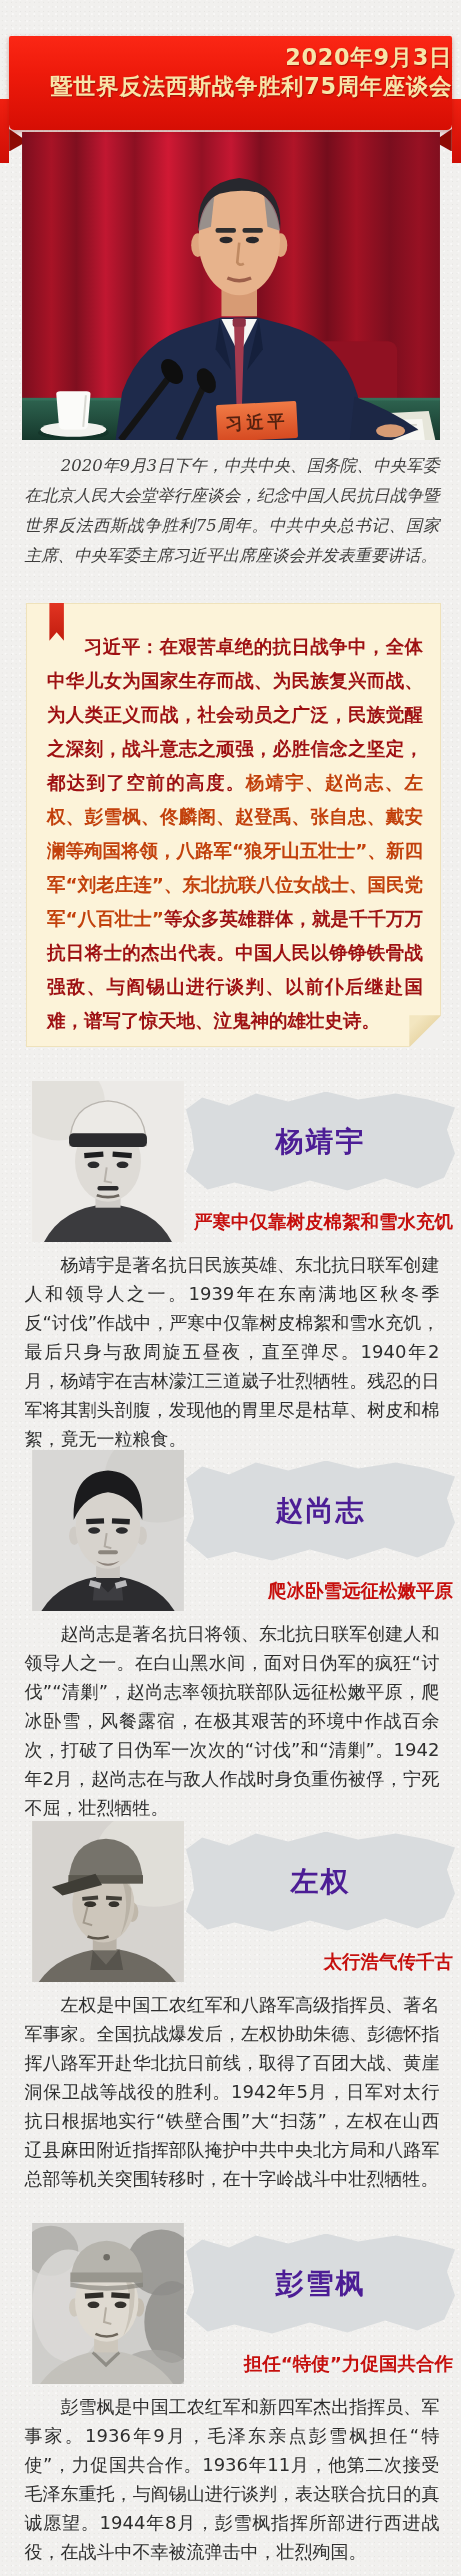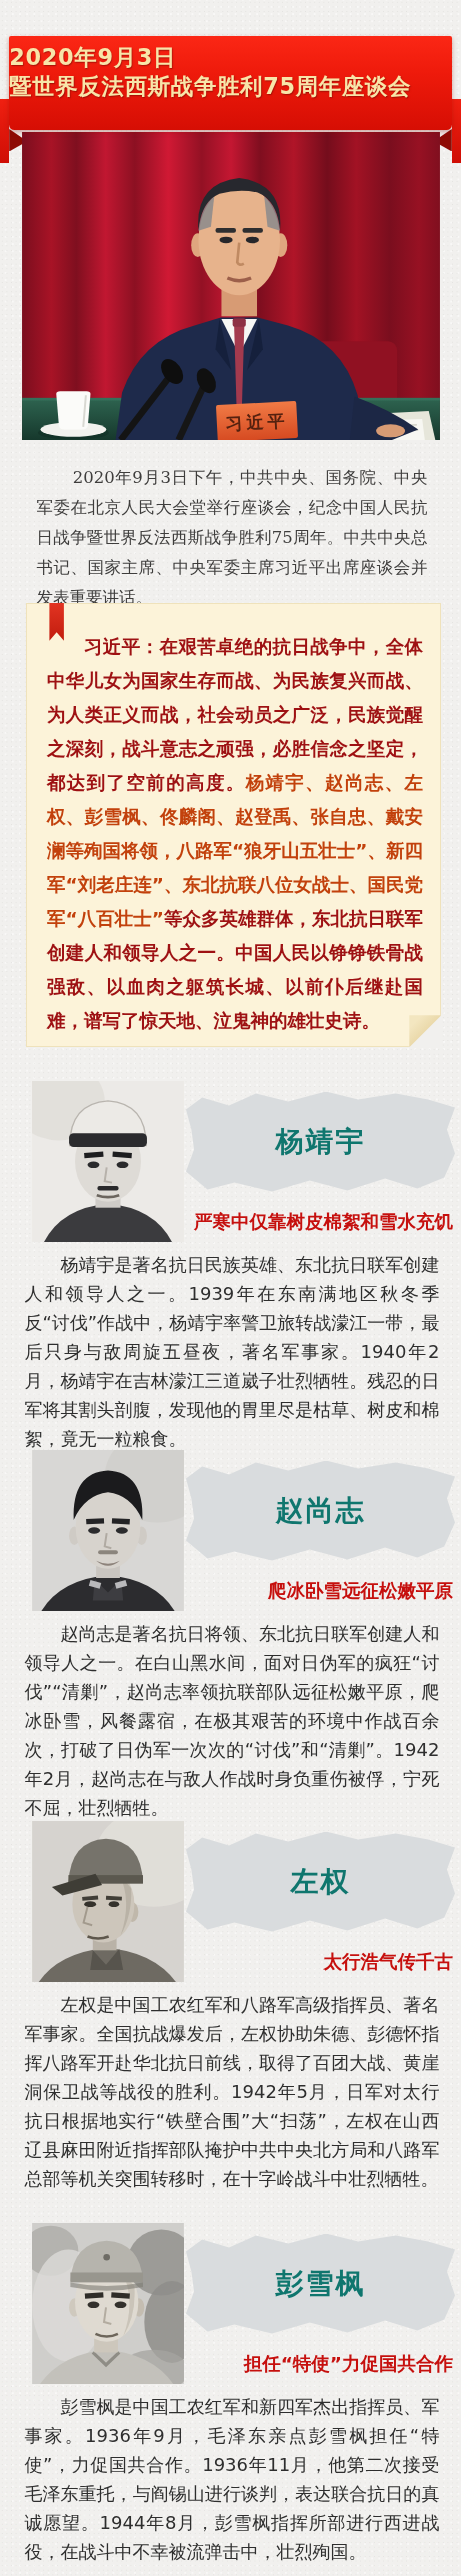--- a/index.html
+++ b/index.html
@@ -15,42 +15,42 @@
     overflow:hidden;
     font-family:"DejaVu Sans","Liberation Sans",sans-serif;
   }
 
   
   .banner {
     position:absolute; left:9.2px; top:36px; width:443px; height:94px;
     background:linear-gradient(180deg,#fb2715 0%,#ee1a0b 40%,#d60e04 100%);
     border-radius:2px 2px 5.3px 5.3px;
     box-shadow:0 2px 5.3px rgba(140,15,5,.35);
-    text-align:left; padding-top:6.6px; z-index:3;
+    text-align:right; padding-top:6.6px; z-index:3;
   }
   .banner-line {
     color:#f8e5a9; font-weight:bold; font-size:22.4px; line-height:29px;
     text-shadow:0.7px 1.3px 1.3px rgba(105,8,0,.55); letter-spacing:0.7px;
   }
   .tail { position:absolute; width:9.2px; height:64px; top:99px; z-index:1;
     background:linear-gradient(180deg,#f02011,#cf0e05); }
   .tail-left { left:0; } .tail-right { right:0; }
   .fold { position:absolute; top:129px; width:18px; height:22.4px; background:#8e0b04; z-index:2; }
   .fold-left { left:9.2px; clip-path:polygon(0 0,100% 55%,0 100%); }
   .fold-right { right:9.2px; clip-path:polygon(100% 0,0 55%,100% 100%); }
 
   
   .photo-frame { position:absolute; left:22px; top:132px; width:418px; height:308px; z-index:2; }
   .photo-frame svg { display:block; }
 
   
   .caption { position:absolute; left:24.4px; top:451px; width:415px;
     font-family:"DejaVu Serif","Liberation Serif",serif;
     font-size:16.5px; line-height:30px; color:#3e3d3c; text-align:justify; }
-  .caption p { margin:12px; }
+  .caption p { margin:0;font-style:italic; }
   .caption .caption-text { text-indent:2.2em; }
 
   
   .quote-box { position:absolute; left:26px; top:603px; width:415px; height:444px;
     background:#fcf3d9; border:1.3px solid #efe2bb; }
   .bookmark { position:absolute; left:22.4px; top:-1.3px; width:14.5px; height:38px;
     background:linear-gradient(180deg,#e23422,#c11c0e);
     clip-path:polygon(0 0,100% 0,100% 100%,50% 78%,0 100%); }
   .quote-text { margin:26px 17px 0 20px; font-size:18.5px; font-weight:bold;
     line-height:34px; text-align:justify; color:#9e1113; text-indent:2em; }
@@ -66,21 +66,21 @@
   .hero { position:absolute; left:0; width:461px; }
   .hero-0 { top:1081px; } .hero-1 { top:1450px; } .hero-2 { top:1821px; } .hero-3 { top:2223px; }
   .portrait { position:absolute; left:32px; top:0; width:152px; height:161px; overflow:hidden; }
   .portrait svg { display:block; }
   .brush { position:absolute; left:186px; top:10.5px; width:269px; height:100px;
     display:flex; align-items:center; justify-content:center;
     background:#d9dcde;
     clip-path:polygon(2% 38%, 0% 18%, 6% 6%, 16% 14%, 26% 2%, 38% 10%, 52% 0%,
       64% 8%, 78% 2%, 90% 8%, 100% 16%, 97% 38%, 100% 62%, 96% 86%, 86% 97%,
       74% 87%, 60% 99%, 46% 89%, 32% 100%, 18% 91%, 8% 98%, 0% 80%, 3% 58%); }
-  .hero-name { font-size:28px; font-weight:bold; color:#0f766e; letter-spacing:2px; }
+  .hero-name { font-size:28px; font-weight:bold; color:#4c1d95; letter-spacing:2px; }
   .hero-subtitle { position:absolute; left:183px; top:128px; width:270px; text-align:right;
     font-size:18.5px; font-weight:bold; color:#c6100e; }
   .bio { position:absolute; left:24.4px; top:169px; width:415px; margin:0;
     font-size:18px; line-height:29px; color:#2e2e2e; text-align:justify; text-indent:2em; }
 </style>
 </head>
 <body>
 
 <div class="page">
 
@@ -173,21 +173,21 @@
       </g>
     </svg>
   </div>
 
   <div class="caption">
     <p class="caption-text">2020年9月3日下午，中共中央、国务院、中央军委在北京人民大会堂举行座谈会，纪念中国人民抗日战争暨世界反法西斯战争胜利75周年。中共中央总书记、国家主席、中央军委主席习近平出席座谈会并发表重要讲话。</p>
   </div>
 
   <div class="quote-box">
     <div class="bookmark"></div>
-    <p class="quote-text"><span class="q-speaker">习近平：</span><span>在艰苦卓绝的抗日战争中，全体中华儿女为国家生存而战、为民族复兴而战、为人类正义而战，社会动员之广泛，民族觉醒之深刻，战斗意志之顽强，必胜信念之坚定，都达到了空前的高度。</span><span class="q-hl">杨靖宇、赵尚志、左权、彭雪枫、佟麟阁、赵登禹、张自忠、戴安澜等殉国将领，八路军“狼牙山五壮士”、新四军“刘老庄连”、东北抗联八位女战士、国民党军“八百壮士”</span><span>等众多英雄群体，东北抗日联军创建人和领导人之一。中国人民以铮铮铁骨战强敌、以血肉之躯筑长城、以前仆后继赴国难，谱写了惊天地、泣鬼神的雄壮史诗。</span></p>
+    <p class="quote-text"><span class="q-speaker">习近平：</span><span>在艰苦卓绝的抗日战争中，全体中华儿女为国家生存而战、为民族复兴而战、为人类正义而战，社会动员之广泛，民族觉醒之深刻，战斗意志之顽强，必胜信念之坚定，都达到了空前的高度。</span><span class="q-hl">杨靖宇、赵尚志、左权、彭雪枫、佟麟阁、赵登禹、张自忠、戴安澜等殉国将领，八路军“狼牙山五壮士”、新四军“刘老庄连”、东北抗联八位女战士、国民党军“八百壮士”</span><span>等众多英雄群体，就是千千万万抗日将士的杰出代表。中国人民以铮铮铁骨战强敌、与阎锡山进行谈判、以前仆后继赴国难，谱写了惊天地、泣鬼神的雄壮史诗。</span></p>
     <div class="corner-cover"></div>
     <div class="corner-flap"></div>
   </div>
 
   <section class="hero hero-0">
     <div class="portrait">
       <svg width="152" height="161" viewBox="0 0 230 244">
         <rect width="230" height="244" fill="#eceae7"></rect>
         <ellipse cx="40" cy="30" rx="70" ry="60" fill="#e0ddd8" opacity=".8"></ellipse>
         <path d="M18,244 Q45,192 115,186 Q185,192 212,244 Z" fill="#3b3b3e"></path>
@@ -201,21 +201,21 @@
         <ellipse cx="137" cy="127" rx="9" ry="5" fill="#2a2a2c"></ellipse>
         <path d="M113,131 L110,152 L121,154" stroke="#b7b2ab" stroke-width="3" fill="none"></path>
         <rect x="99" y="159" width="32" height="7" rx="3" fill="#2a2a2c"></rect>
         <path d="M98,173 Q115,179 132,173" stroke="#6b655e" stroke-width="4" fill="none"></path>
       </svg>
     </div>
     <div class="brush">
       <span class="hero-name">杨靖宇</span>
     </div>
     <div class="hero-subtitle">严寒中仅靠树皮棉絮和雪水充饥</div>
-    <p class="bio">杨靖宇是著名抗日民族英雄、东北抗日联军创建人和领导人之一。1939年在东南满地区秋冬季反“讨伐”作战中，杨靖宇率警卫旅转战濛江一带，最后只身与敌周旋五昼夜，著名军事家。1940年2月，杨靖宇在吉林濛江三道崴子壮烈牺牲。残忍的日军将其割头剖腹，发现他的胃里尽是枯草、树皮和棉絮，竟无一粒粮食。</p>
+    <p class="bio">杨靖宇是著名抗日民族英雄、东北抗日联军创建人和领导人之一。1939年在东南满地区秋冬季反“讨伐”作战中，严寒中仅靠树皮棉絮和雪水充饥，最后只身与敌周旋五昼夜，直至弹尽。1940年2月，杨靖宇在吉林濛江三道崴子壮烈牺牲。残忍的日军将其割头剖腹，发现他的胃里尽是枯草、树皮和棉絮，竟无一粒粮食。</p>
   </section>
 
   <section class="hero hero-1">
     <div class="portrait">
       <svg width="152" height="161" viewBox="0 0 230 244">
         <rect width="230" height="244" fill="#d8d7d5"></rect>
         <ellipse cx="190" cy="40" rx="80" ry="70" fill="#cfcecb" opacity=".8"></ellipse>
         <path d="M14,244 Q44,196 115,190 Q186,196 216,244 Z" fill="#2c2c2f"></path>
         <path d="M95,196 L115,216 L135,196 L138,228 L92,228 Z" fill="#3d3d41"></path>
         <rect x="87" y="199" width="17" height="9" fill="#b9b9bb" transform="rotate(16 95 203)"></rect>

